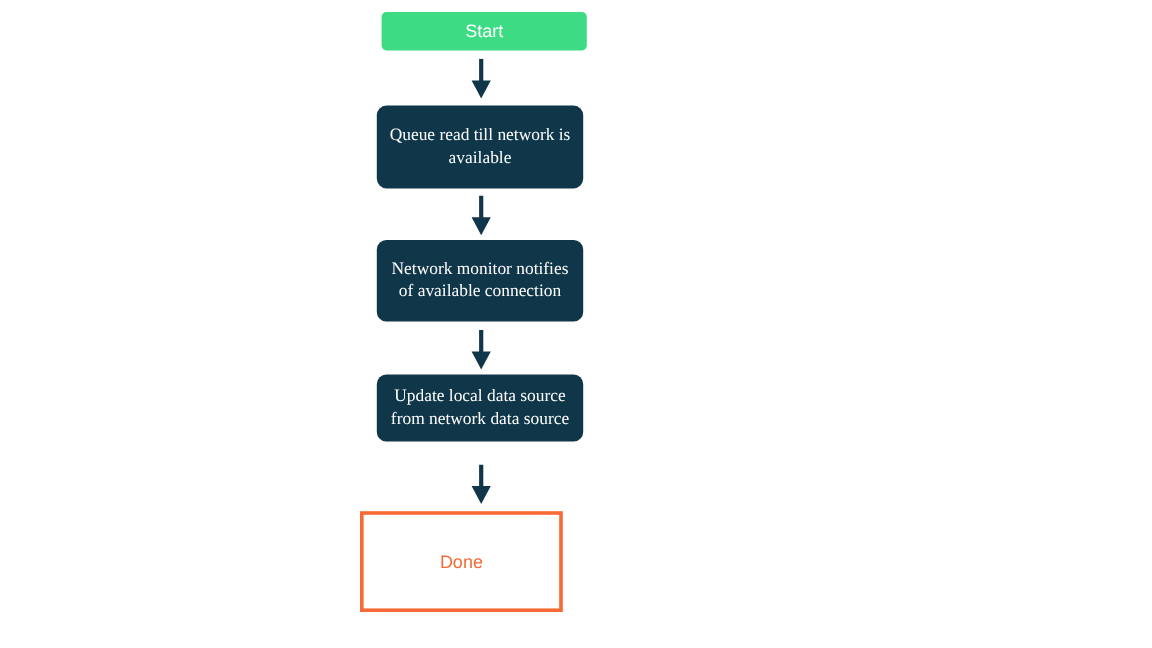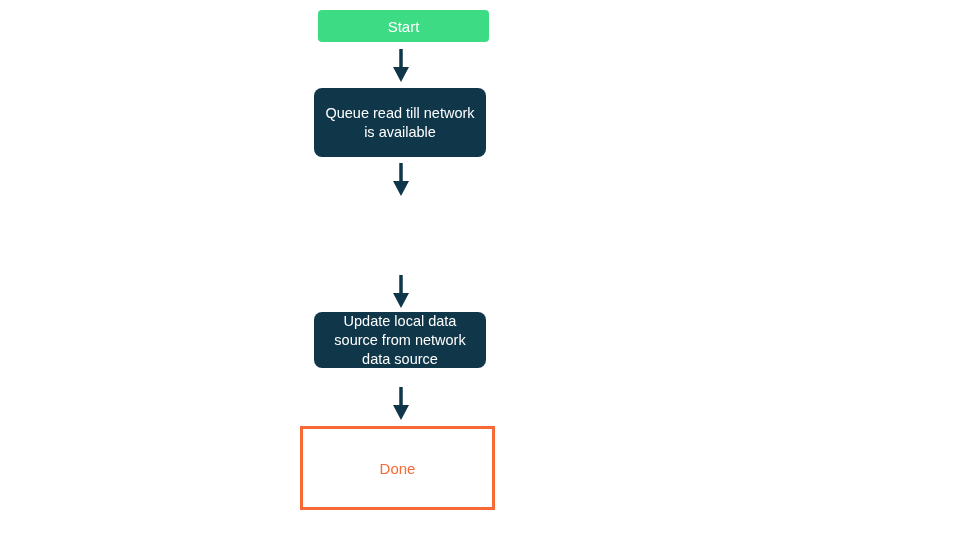--- a/index.html
+++ b/index.html
@@ -36,26 +36,27 @@
     background:var(--start-fill);
     color:var(--start-text);
     border-radius:4px;
     font-size:15px;
   }
   .node-step{
     background:var(--step-fill);
     color:var(--step-text);
     border-radius:8px;
     padding:6px 10px;
+    font-family:Liberation Serif, serif;
   }
   .node-step1{left:314px;top:88px;width:172px;height:69px;}
   .node-step2{left:314px;top:200px;width:172px;height:68px;}
   .node-step3{left:314px;top:312px;width:172px;height:56px;}
   .node-done{
-    left:300px;top:426px;width:195px;height:84px;
+    left:300px;top:426px;width:169px;height:84px;
     background:var(--done-fill);
     color:var(--done-text);
     border:3px solid var(--done-border);
     border-radius:0;
     font-size:15px;
   }
   .arrow{position:absolute;width:18px;height:33px;left:392px;}
   .arrow svg{display:block;width:18px;height:33px;}
   .arrow line{stroke:var(--arrow);stroke-width:3.5;}
   .arrow polygon{fill:var(--arrow);}
@@ -84,20 +85,23 @@
     <span>Queue read till network is available</span>
   </div>
 
   <div class="arrow arrow-2">
     <svg viewBox="0 0 18 33" xmlns="http://www.w3.org/2000/svg">
       <line x1="9" y1="0" x2="9" y2="19"></line>
       <polygon points="1,18 17,18 9,33"></polygon>
     </svg>
   </div>
 
+  <div class="node node-step node-step2">
+    <span>Network monitor notifies of available connection</span>
+  </div>
 
   <div class="arrow arrow-3">
     <svg viewBox="0 0 18 33" xmlns="http://www.w3.org/2000/svg">
       <line x1="9" y1="0" x2="9" y2="19"></line>
       <polygon points="1,18 17,18 9,33"></polygon>
     </svg>
   </div>
 
   <div class="node node-step node-step3">
     <span>Update local data source from network data source</span>

